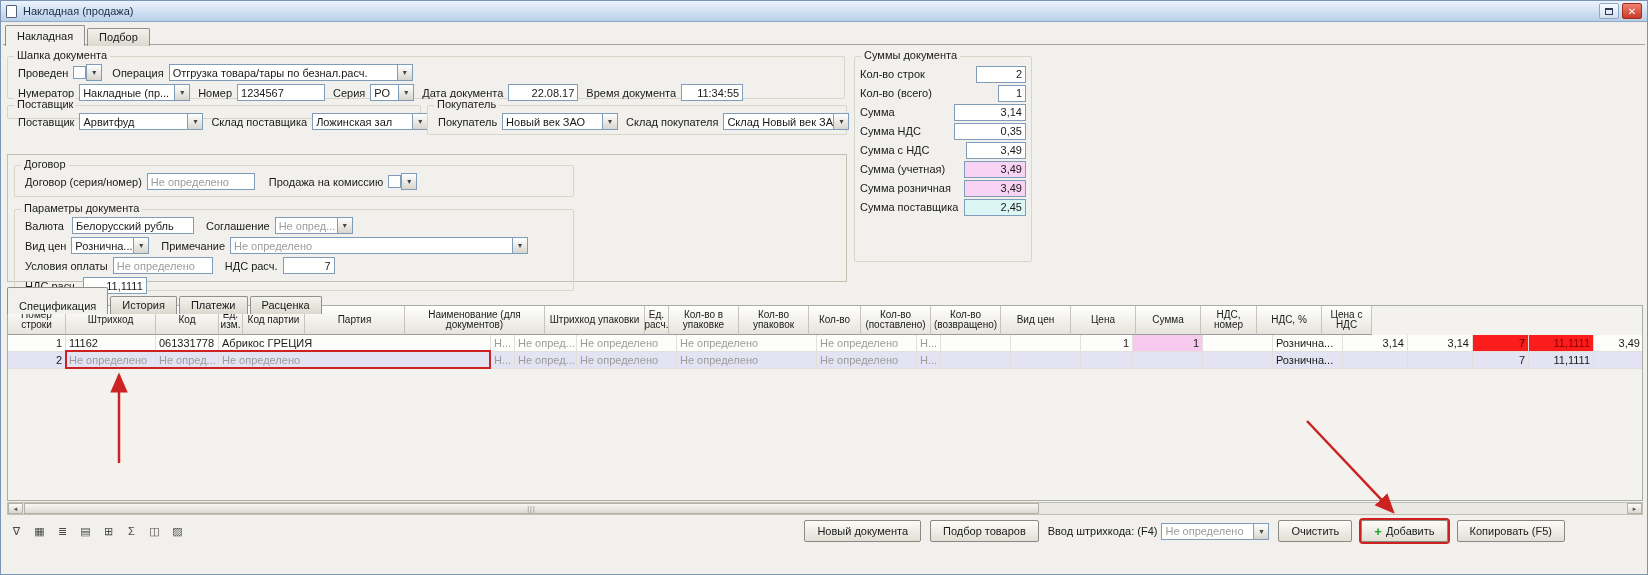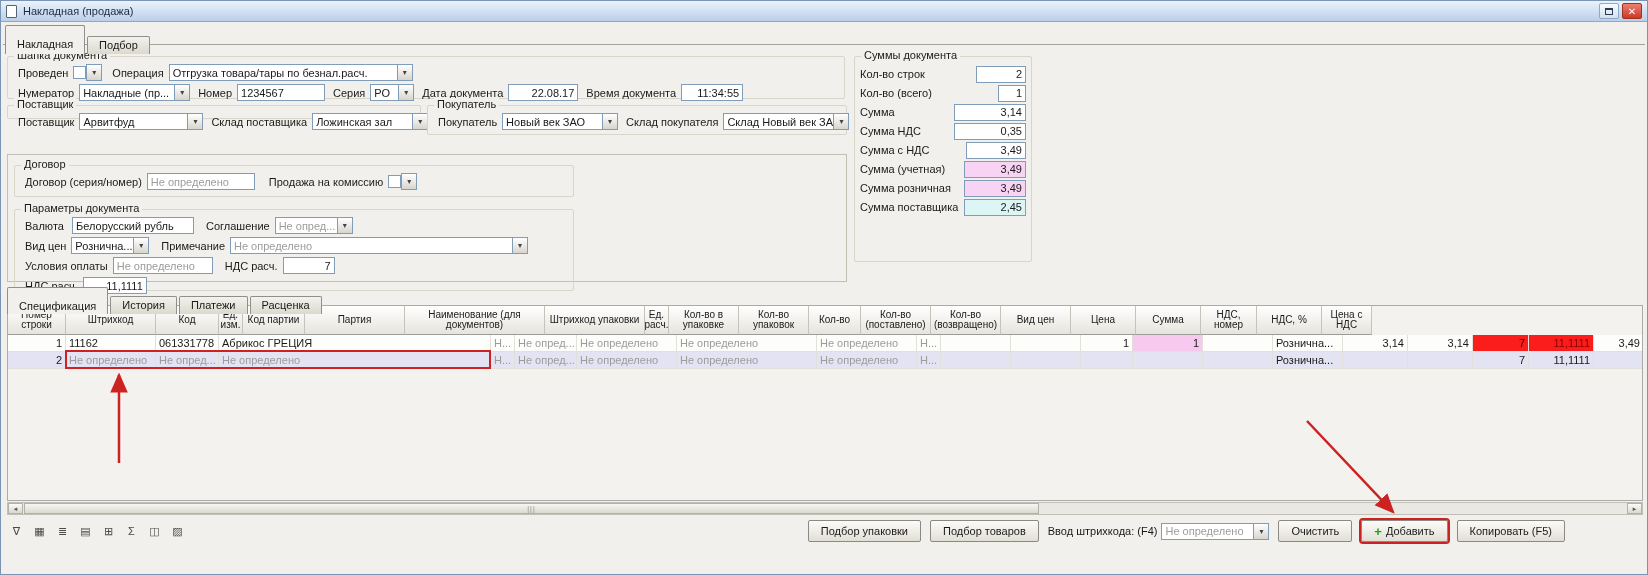--- a/index.html
+++ b/index.html
@@ -11,21 +11,21 @@
   .doc-ico { width:11px; height:13px; background:#fff; border:1px solid #55637a; border-radius:1px; flex:none; }
   .titletext { color:#1c2b45; }
   .tb-sp { margin-left:auto; display:flex; gap:3px; }
   .tb-btn { width:20px; height:16px; display:flex; align-items:center; justify-content:center; border:1px solid #8fa8c4; border-radius:2px; background:linear-gradient(#f8fbff,#d2e0f0); font-size:10px; }
   .tb-btn.close { background:linear-gradient(#f08070,#c93a28); color:#fff; border-color:#a03020; }
   .maxglyph { width:8px; height:7px; border:1px solid #2c3c55; border-top-width:2px; }
 
   
   .tabs { position:absolute; display:flex; align-items:flex-end; z-index:3; }
   .tab { padding:2px 11px 3px; border:1px solid #90908a; border-bottom:none; border-radius:2px 2px 0 0; background:linear-gradient(#f3f2ec,#dbd9cf); margin-right:2px; white-space:nowrap; }
-  .tab.active { background:#f1f0ec; padding-top:12px; padding-bottom:4px; }
+  .tab.active { background:#f1f0ec; padding-top:4px; padding-bottom:4px; }
   .line1 { position:absolute; left:2px; right:2px; top:43px; border-top:1px solid #a3a39b; }
 
   
   .group { position:absolute; border:1px solid #d8d5c9; border-radius:2px; padding:7px 6px 2px; }
   .gtitle { position:absolute; top:-8px; left:6px; background:#f1f0ec; padding:0 3px; white-space:nowrap; }
   .frow { display:flex; align-items:center; margin-bottom:3px; white-space:nowrap; }
   .lbl { margin:0 5px 0 4px; }
   .inp { height:17px; border:1px solid #7f9db9; background:#fff; padding:0 3px; display:flex; align-items:center; overflow:hidden; white-space:nowrap; flex:none; }
   .inp.right { justify-content:flex-end; }
   .inp.gray span { color:#9c9c9c; }
@@ -442,21 +442,21 @@
   <div class="toolbar">
     <span class="ticon">∇</span>
     <span class="ticon">▦</span>
     <span class="ticon">≣</span>
     <span class="ticon">▤</span>
     <span class="ticon">⊞</span>
     <span class="ticon">Σ</span>
     <span class="ticon">◫</span>
     <span class="ticon">▨</span>
     <span class="btns">
-      <span class="btn">Подбор упаковки</span>
+      <span class="btn">Новый документа</span>
       <span class="btn">Подбор товаров</span>
       <span class="bcgroup">
         <span>Ввод штрихкода: (F4)</span>
         <span class="combo">
           <span class="inp gray" style="width:92px">
               <span>Не определено</span>
             </span>
           <span class="cbtn">▾</span>
         </span>
       </span>

